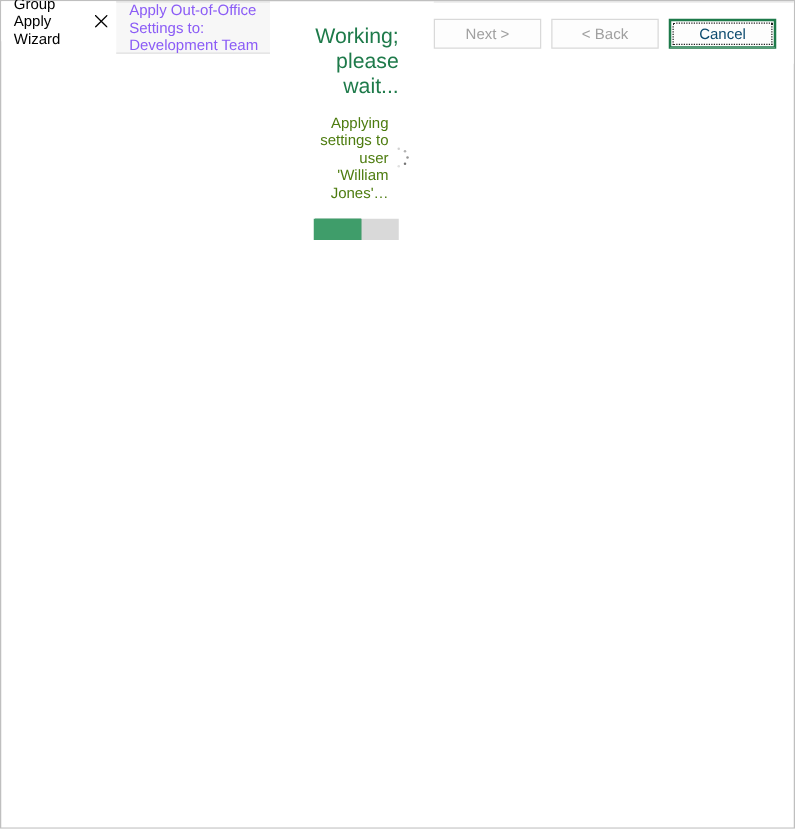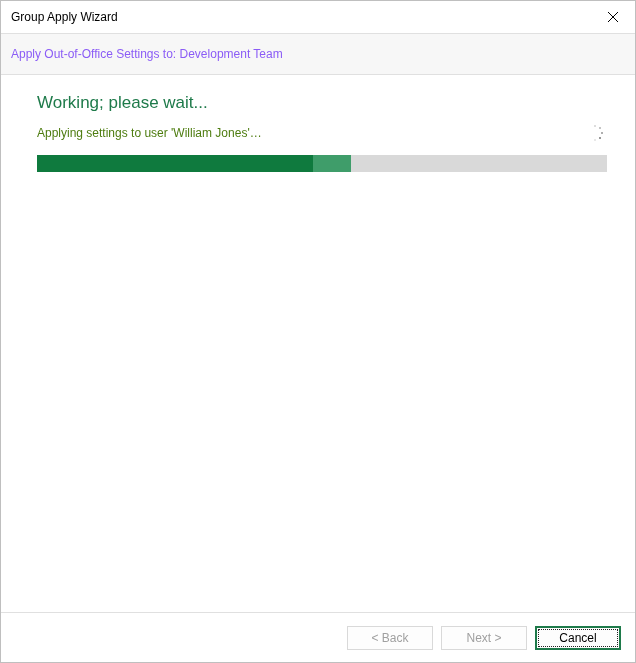--- a/index.html
+++ b/index.html
@@ -9,21 +9,21 @@
     font-family: "Segoe UI", Tahoma, sans-serif;
     font-size: 12px;
     color: #444;
     background: #fff;
   }
   .window {
     width: 636px; height: 663px;
     border: 1px solid #bfbfbf;
     background: #fff;
     display: flex;
-    flex-direction: column;
+    flex-direction: row;
     position: relative;
   }
   .titlebar {
     height: 32px;
     display: flex;
     align-items: center;
     padding-left: 10px;
     background: #fff;
   }
   .titlebar .title {
@@ -45,20 +45,21 @@
     background: #f7f7f7;
     display: flex; align-items: center;
     padding-left: 10px;
     color: #8b5cf6;
   }
 
   .content {
     flex: 1;
     padding: 14px 28px 10px 36px;
     position: relative;
+    text-align: right;
   }
   .heading {
     font-size: 17px;
     color: #1e7a4a;
     margin: 4px 0 12px 0;
     font-weight: 400;
   }
   .status-row {
     display: flex;
     align-items: center;
@@ -119,21 +120,21 @@
     padding-right: 14px;
     gap: 8px;
     background: #fff;
   }
   .btn {
     width: 86px; height: 24px;
     background: #fdfdfd;
     border: 1px solid #c8c8c8;
     font-size: 12px;
     font-family: inherit;
-    color: #000000;
+    color: #0c4a6e;
     cursor: default;
     padding: 0;
   }
   .btn.disabled {
     color: #a0a0a0;
     border-color: #d9d9d9;
   }
   .btn.focused {
     outline: 1px dotted #222;
     outline-offset: -4px;
@@ -175,18 +176,18 @@
     </div>
 
 
     <div class="progress">
       <div class="fill" style="width:55%"></div>
       <div class="glow" style="left:calc(55% - 38px)"></div>
     </div>
   </div>
 
   <div class="footer">
+    <button class="btn disabled">Next &gt;</button>
     <button class="btn disabled">&lt; Back</button>
-    <button class="btn disabled">Next &gt;</button>
     <button class="btn focused">Cancel</button>
   </div>
 
 </div>
 
 </body></html>

